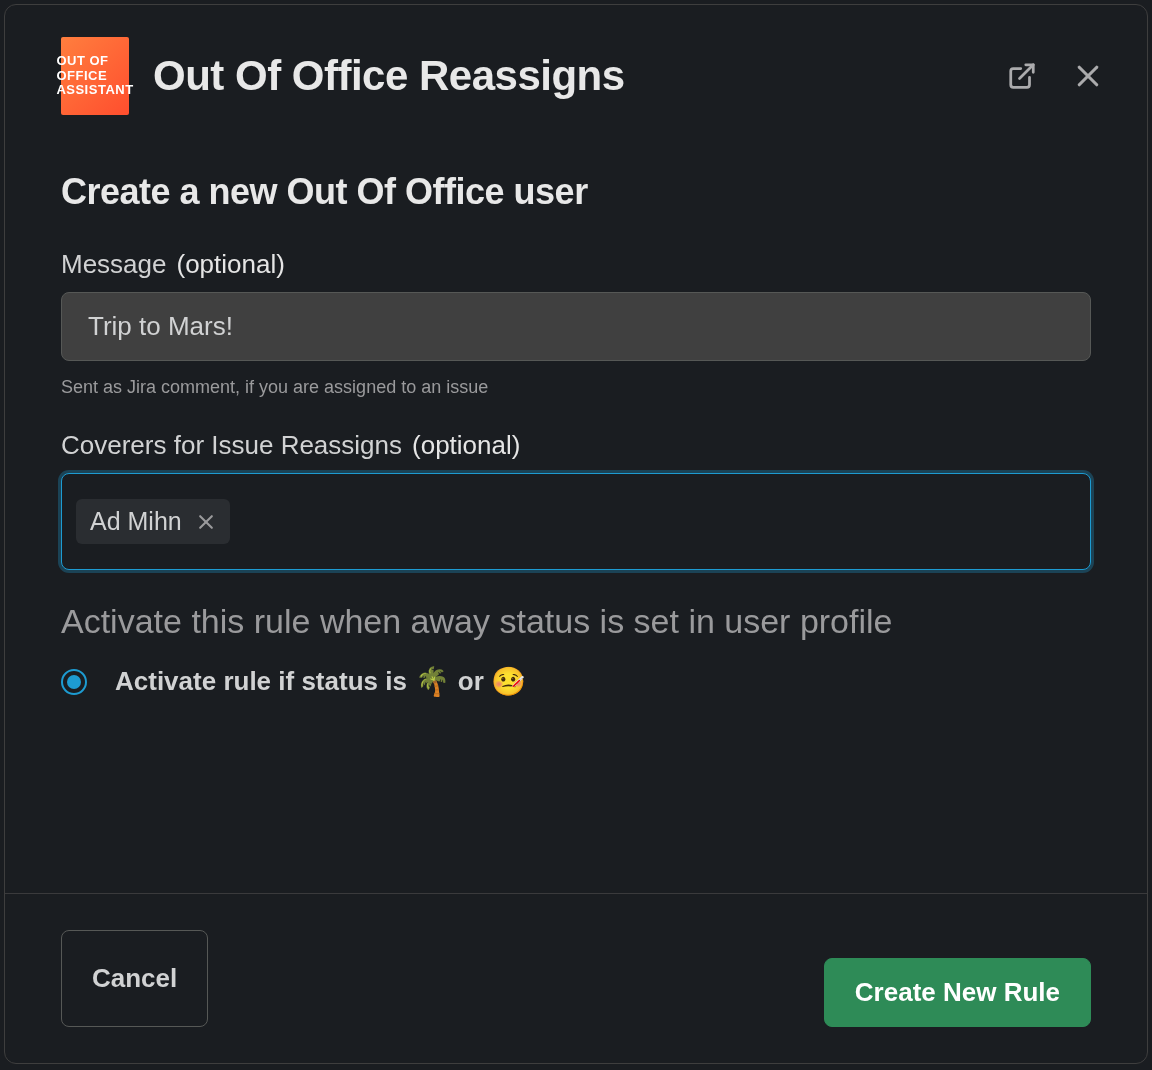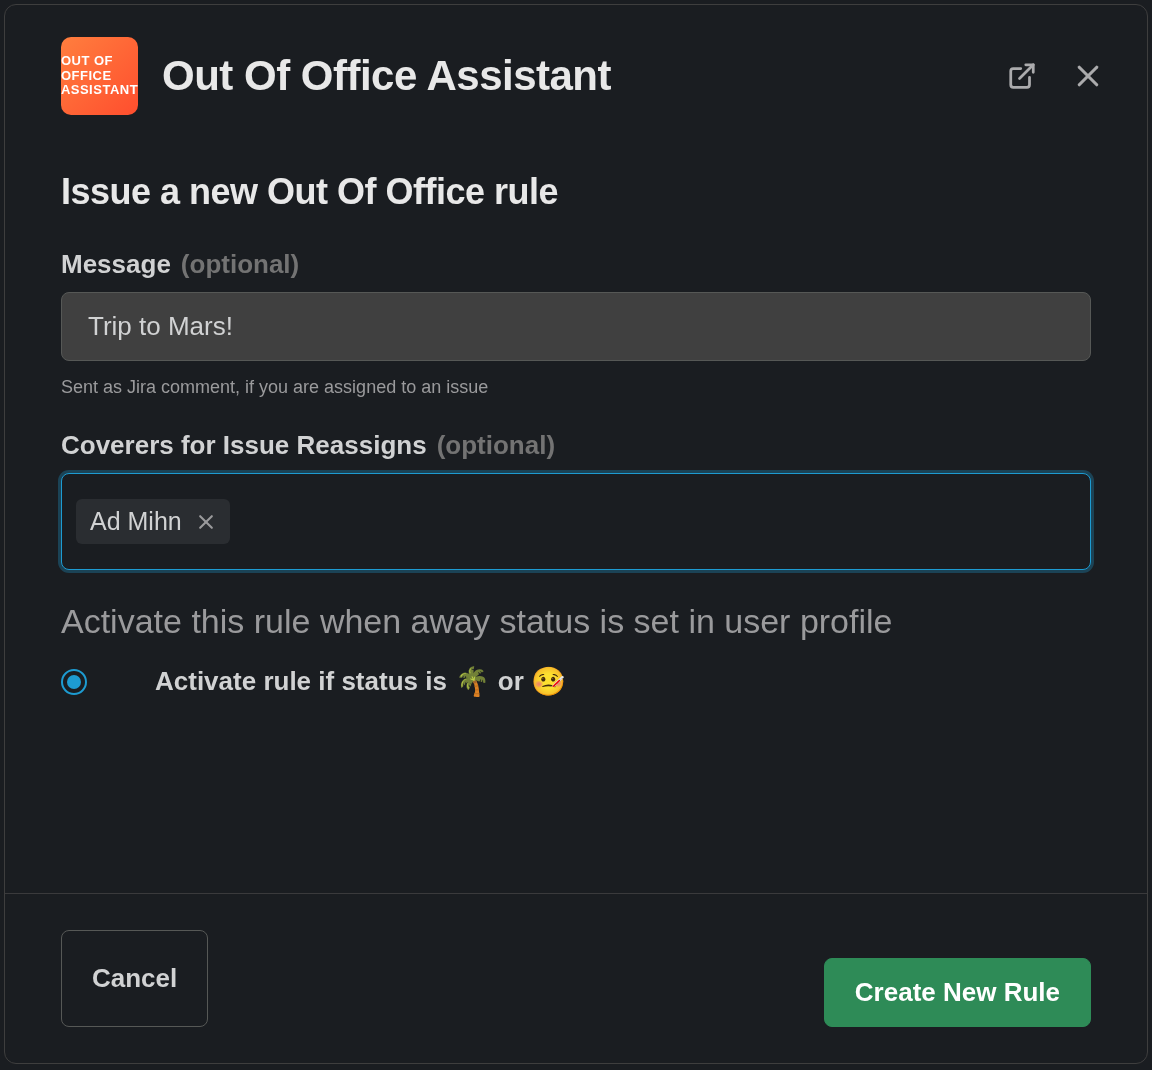--- a/index.html
+++ b/index.html
@@ -24,24 +24,24 @@
       display: flex;
       flex-direction: column;
     }
     .modal-header {
       display: flex;
       align-items: center;
       padding: 32px 40px 24px 56px;
       gap: 24px;
     }
     .app-icon {
-      width: 77px;
+      width: 68px;
       height: 78px;
       background: linear-gradient(135deg, #ff7e3e 0%, #ff4e2e 100%);
-      border-radius: 10px;
+      border-radius: 2px;
       display: flex;
       align-items: center;
       justify-content: center;
       flex-shrink: 0;
     }
     .app-icon-text {
       color: white;
       font-size: 13px;
       font-weight: 700;
       line-height: 1.15;
@@ -88,26 +88,26 @@
     }
     .field-label {
       font-size: 26px;
       margin-bottom: 12px;
       display: flex;
       gap: 10px;
       align-items: baseline;
     }
     .field-label-main {
       color: #d1d2d3;
-      font-weight: 700;
+      font-weight: 400;
       text-align: center;
     }
     .field-label-optional {
-      color: #737373;
-      font-weight: 700;
+      color: #e5e5e5;
+      font-weight: 400;
     }
     .text-input {
       width: 100%;
       background: #404040;
       border: 1px solid #565856;
       border-radius: 8px;
       padding: 18px 26px;
       font-size: 26px;
       color: #d1d2d3;
       font-family: inherit;
@@ -181,21 +181,20 @@
       border-radius: 50%;
       background: #1d9bd1;
     }
     .radio-label {
       color: #d1d2d3;
       font-size: 26px;
       font-weight: 700;
       display: flex;
       align-items: center;
       gap: 8px;
-      margin-left: 40px;
     }
     .emoji {
       font-size: 28px;
     }
     .modal-footer {
       border-top: 1px solid #3a3a3c;
       padding: 36px 56px;
       display: flex;
       justify-content: space-between;
       gap: 24px;
@@ -221,40 +220,40 @@
     }
   </style>
 </head>
 <body>
 
 <div class="modal">
   <div class="modal-header">
     <div class="app-icon">
       <div class="app-icon-text">OUT OF<br>OFFICE<br>ASSISTANT</div>
     </div>
-    <div class="modal-title">Out Of Office Assistant</div>
+    <div class="modal-title">Out Of Office Reassigns</div>
     <div class="header-actions">
       <button class="icon-btn">
         <svg width="30" height="30" viewBox="0 0 24 24" fill="none" stroke="currentColor" stroke-width="2.2" stroke-linecap="round" stroke-linejoin="round">
           <path d="M18 13v6a2 2 0 0 1-2 2H5a2 2 0 0 1-2-2V8a2 2 0 0 1 2-2h6"></path>
           <polyline points="15 3 21 3 21 9"></polyline>
           <line x1="10" y1="14" x2="21" y2="3"></line>
         </svg>
       </button>
       <button class="icon-btn">
         <svg width="30" height="30" viewBox="0 0 24 24" fill="none" stroke="currentColor" stroke-width="2.5" stroke-linecap="round">
           <line x1="5" y1="5" x2="19" y2="19"></line>
           <line x1="19" y1="5" x2="5" y2="19"></line>
         </svg>
       </button>
     </div>
   </div>
 
   <div class="modal-body">
-    <h2 class="section-title">Issue a new Out Of Office rule</h2>
+    <h2 class="section-title">Create a new Out Of Office user</h2>
 
     <div class="field-group">
       <div class="field-label">
         <span class="field-label-main">Message</span>
         <span class="field-label-optional">(optional)</span>
       </div>
       <input type="text" class="text-input" value="Trip to Mars!" style="">
       <div class="help-text">Sent as Jira comment, if you are assigned to an issue</div>
     </div>
 

